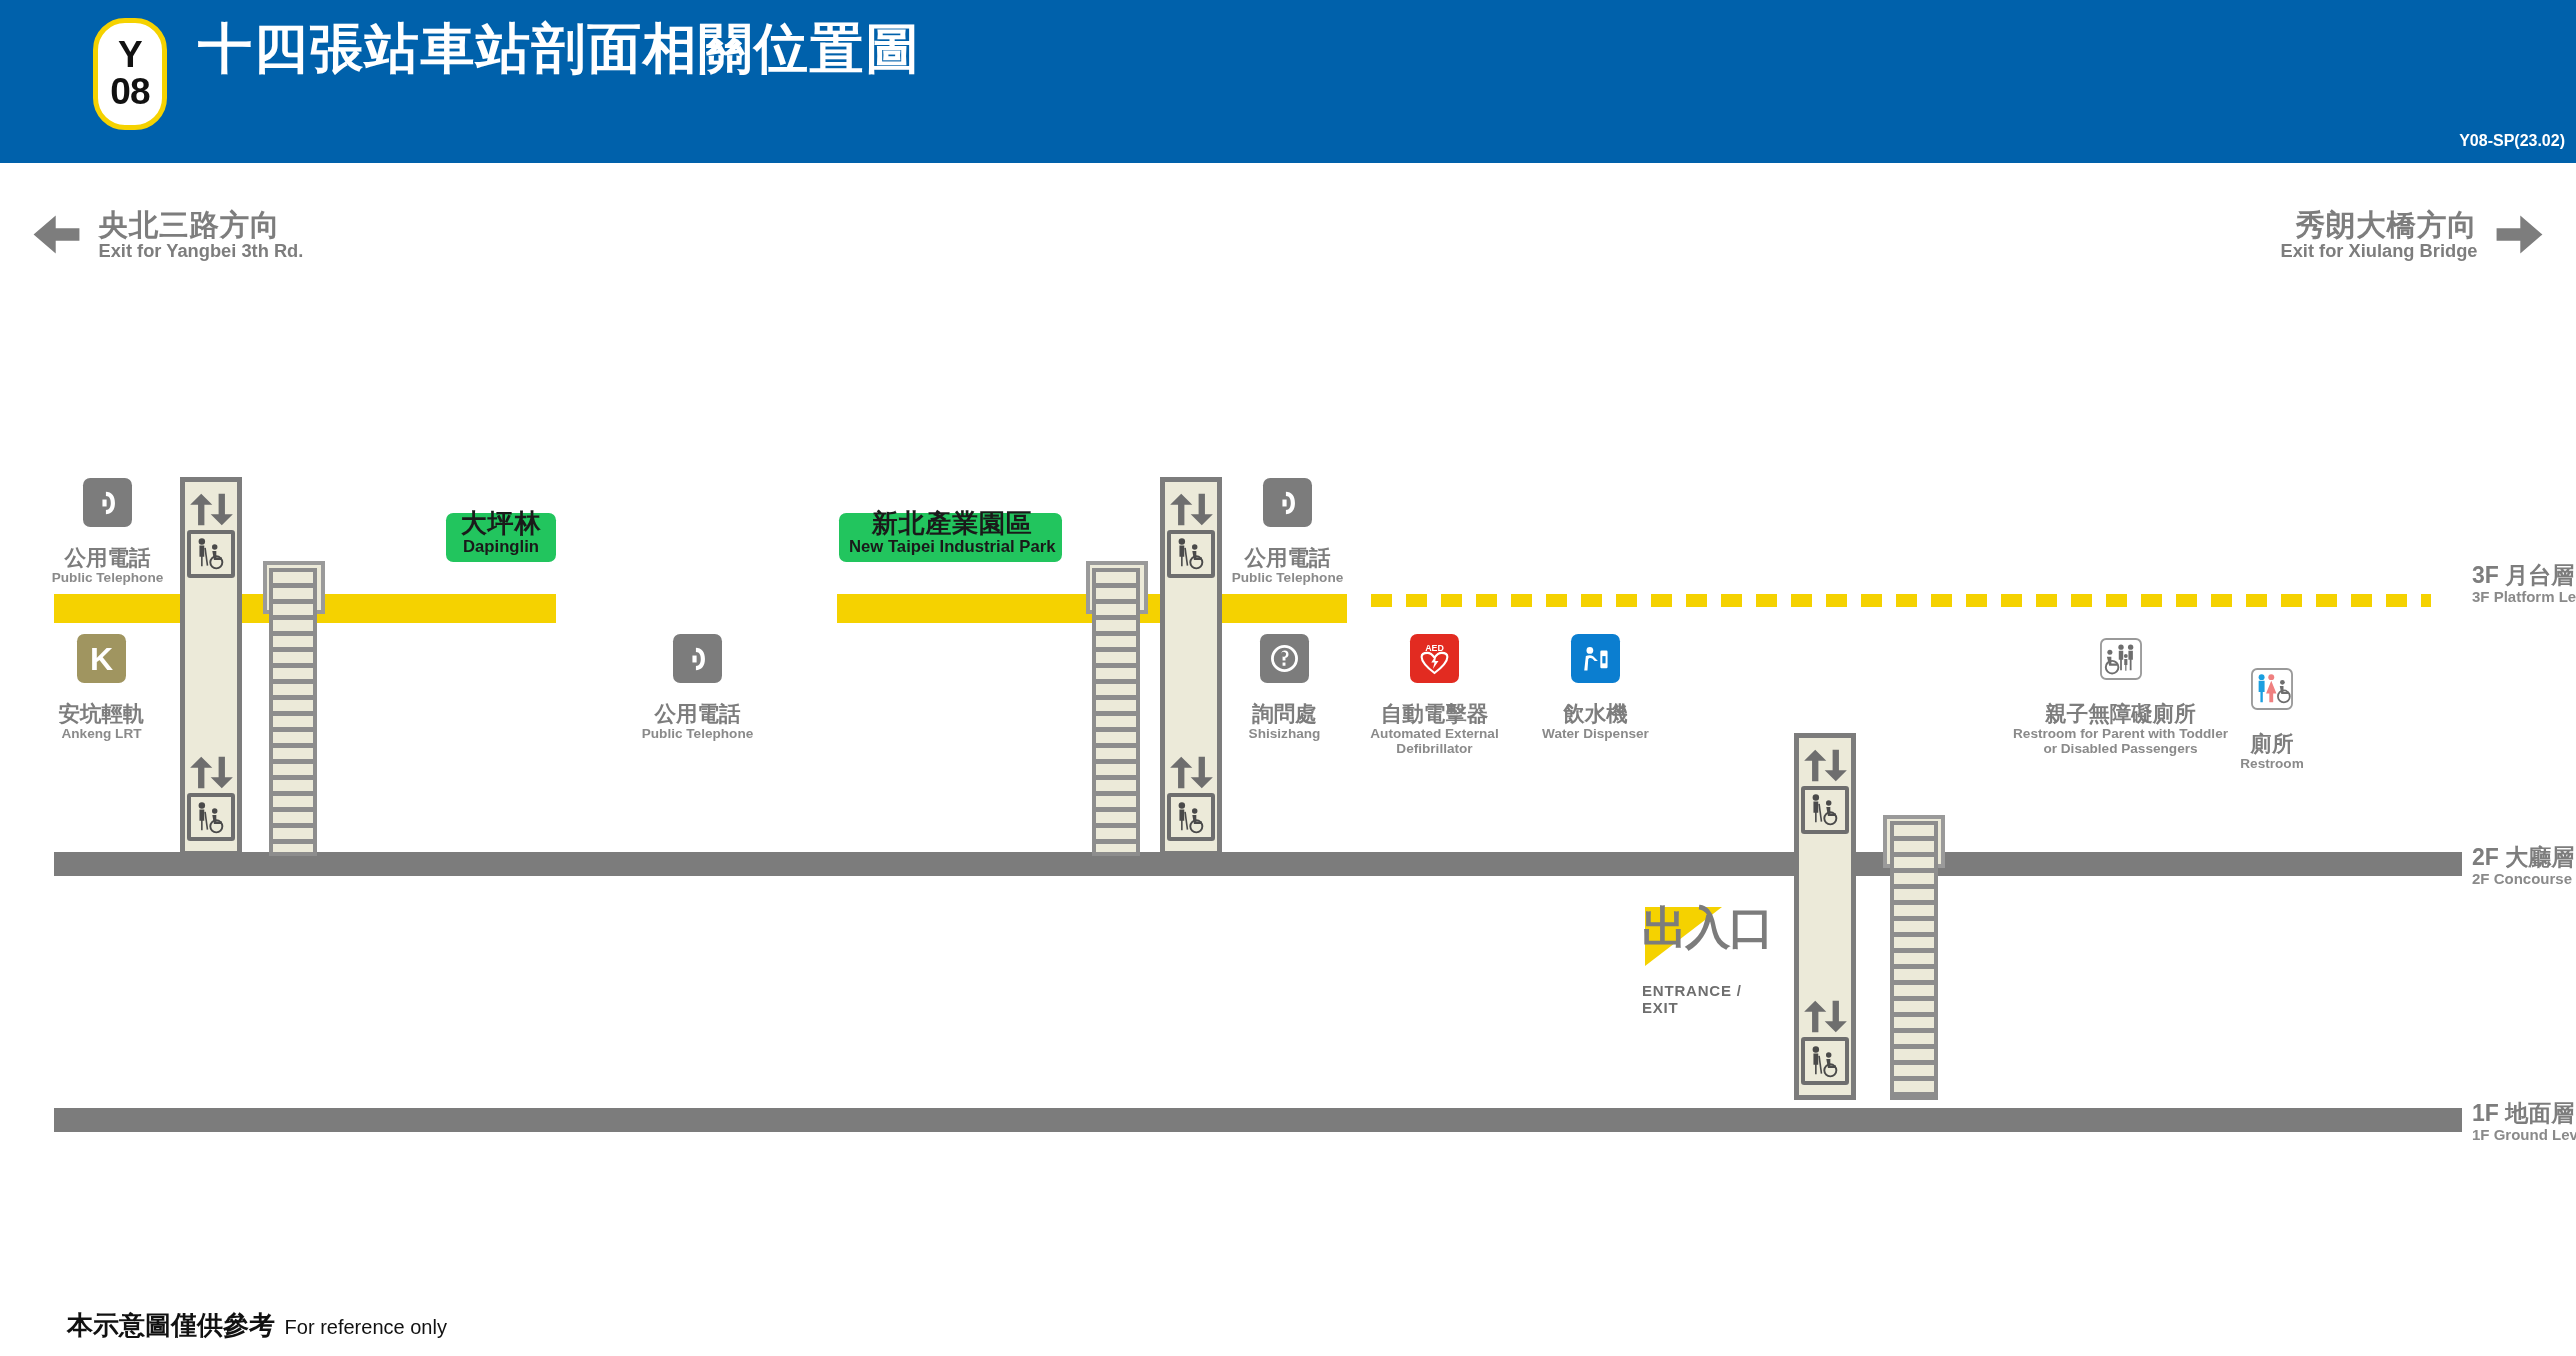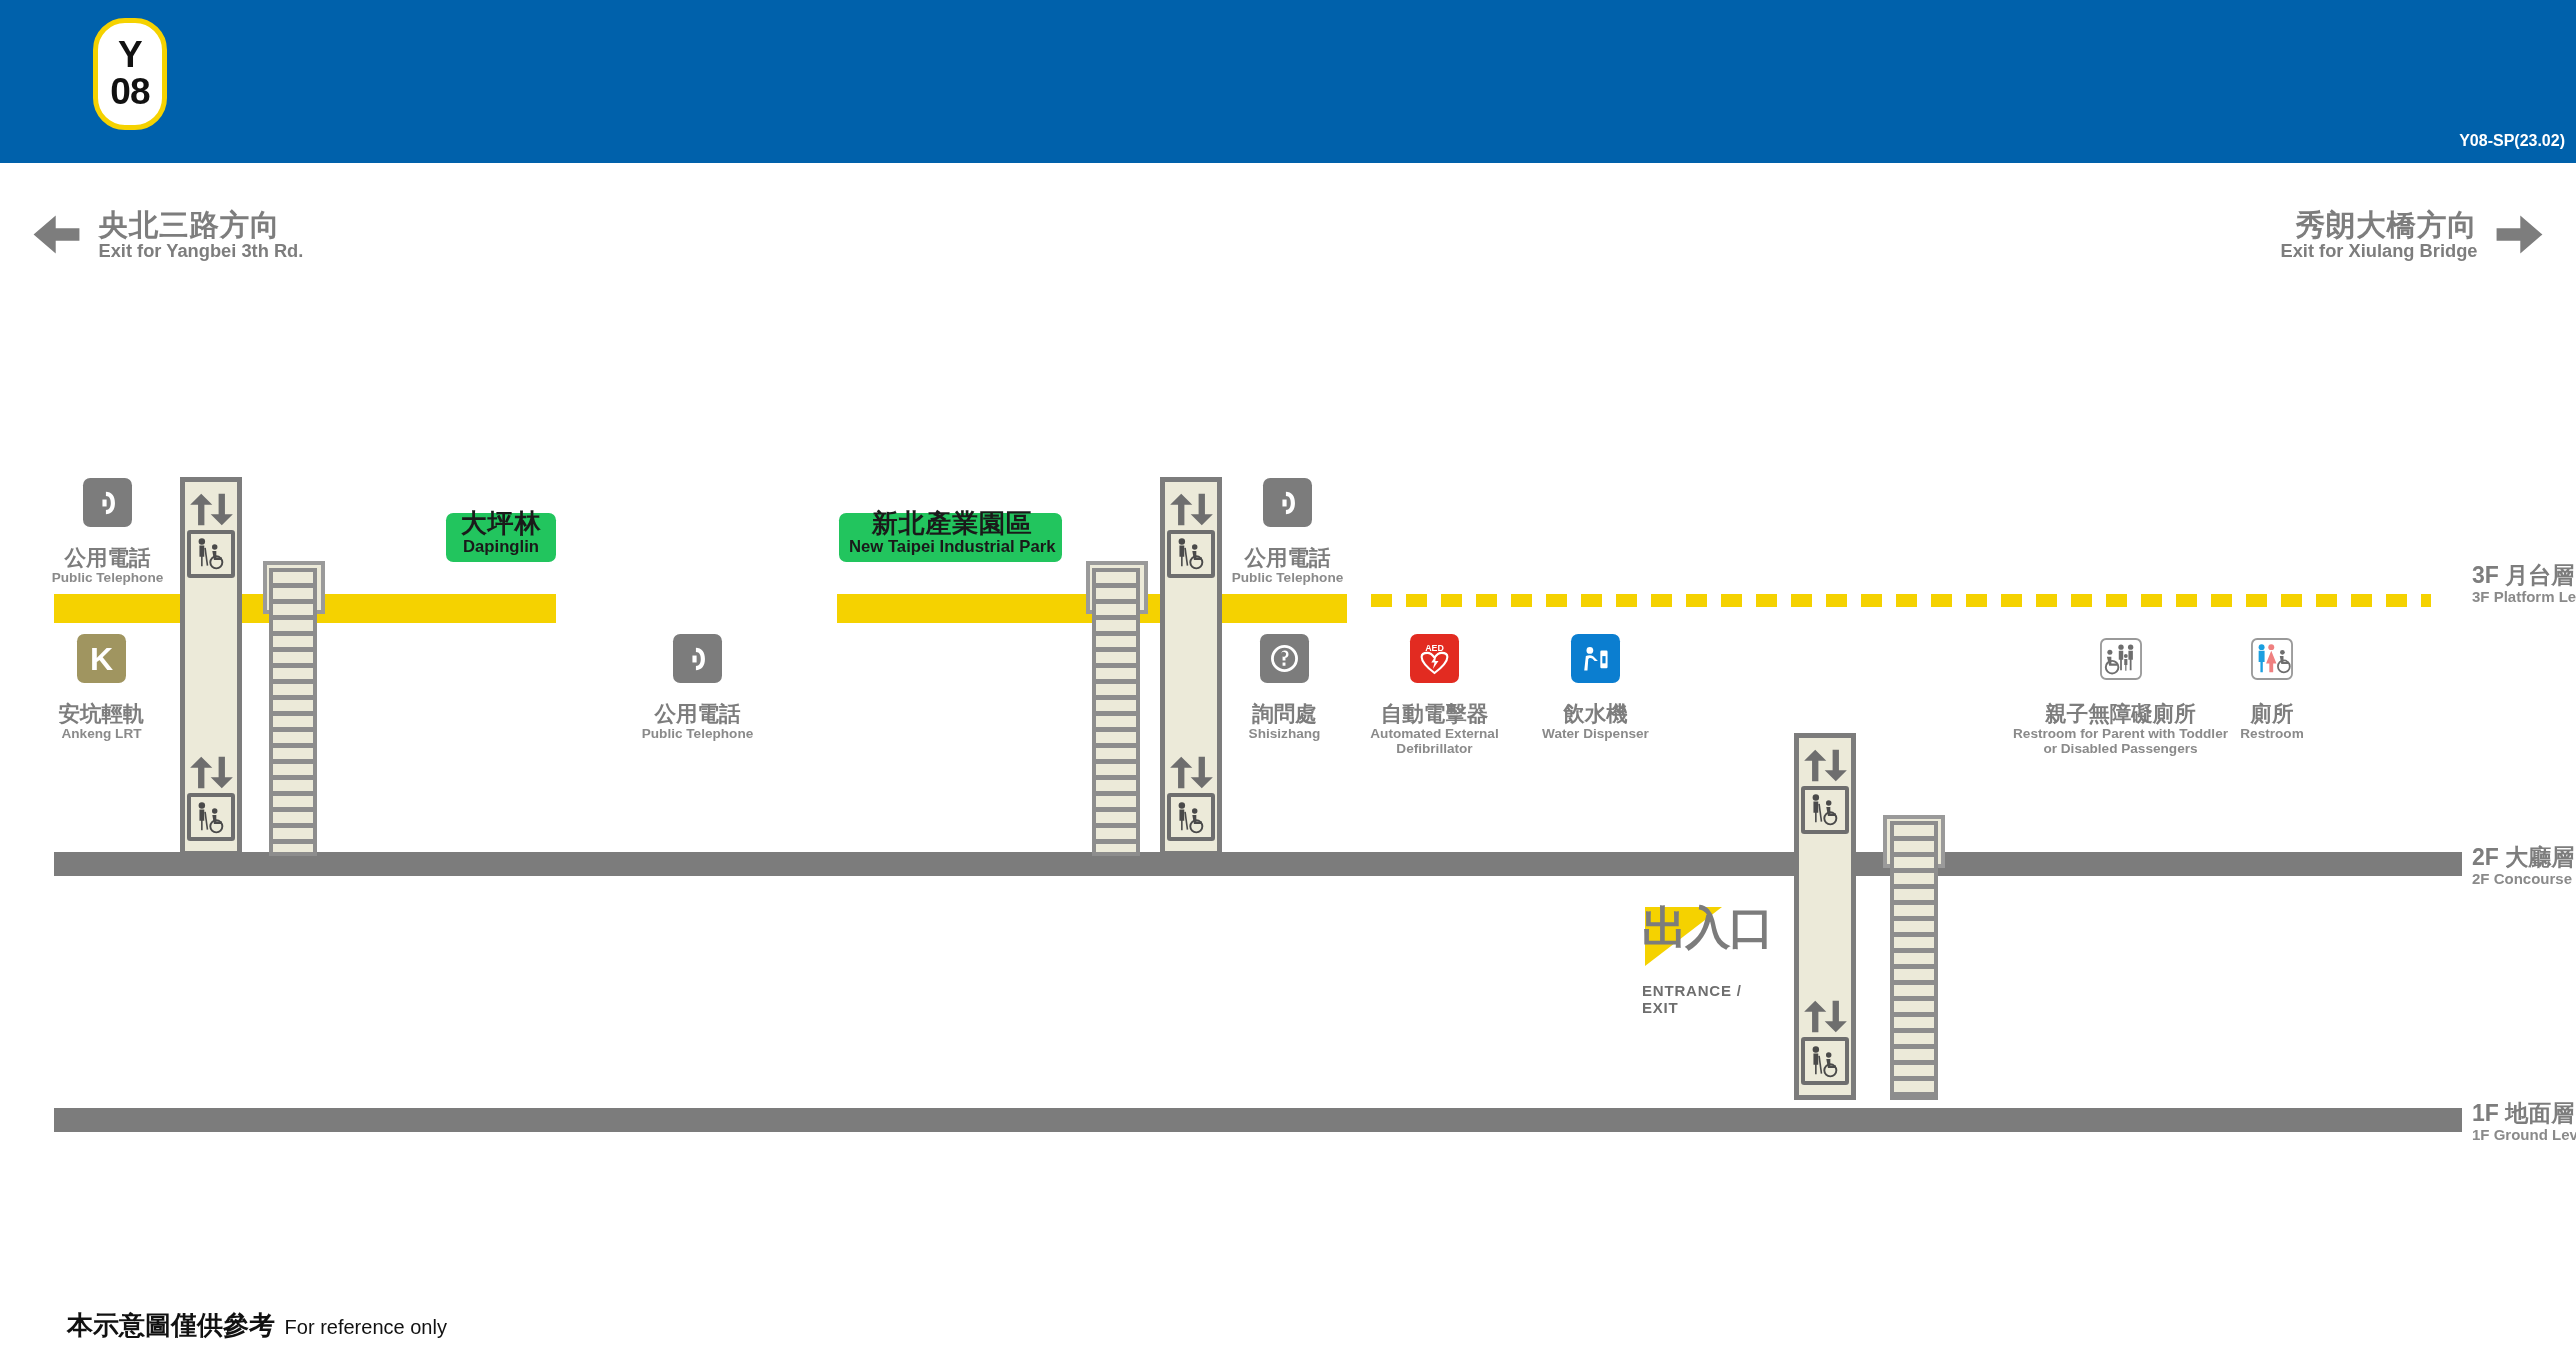--- a/index.html
+++ b/index.html
@@ -91,20 +91,21 @@
   .foot .en{font-size:20px;color:#111;white-space:nowrap;}
 </style>
 </head>
 <body>
 
 <div class="header">
   <div class="badge">
     <span class="bl">Y</span>
     <span class="bn">08</span>
   </div>
+  <div class="h-title">十四張站車站剖面相關位置圖</div>
   <div class="h-code">Y08-SP(23.02)</div>
 </div>
 
 <div class="dir dir-l">
   <svg class="arrow" viewBox="0 0 62 56">
     <path d="M30 4 L30 20 L60 20 L60 36 L30 36 L30 52 L2 28 Z" fill="#7d7d7d"></path>
   </svg>
   <div class="dir-txt">
     <div class="cn">央北三路方向</div>
     <div class="en">Exit for Yangbei 3th Rd.</div>
@@ -356,21 +357,21 @@
       <path d="M35.4 31 h4.2 v8 h-1.3 v8 h-1.6 v-8 h-1.3 z" fill="#6e6e6e"></path>
       <circle cx="16" cy="22" r="3.4" fill="#6e6e6e"></circle>
       <path d="M12 28 h6 v9 h8 v3 h-11 z" fill="#6e6e6e"></path>
       <circle cx="19" cy="42" r="8.5" fill="none" stroke="#6e6e6e" stroke-width="2.6"></circle>
     </svg>
   </div>
   <div class="cn">親子無障礙廁所</div>
   <div class="en">Restroom for Parent with Toddler or Disabled Passengers</div>
 </div>
 
-<div class="fac" style="left:2200px;top:634px;width:144px;">
+<div class="fac" style="left:2200px;top:664px;width:144px;">
   <div class="ic">
     <svg viewBox="0 0 62 62" width="46" height="46">
       <rect x="4" y="4" width="54" height="54" rx="7" fill="none" stroke="#9a9a9a" stroke-width="2.5"></rect>
       <circle cx="17" cy="15" r="4" fill="#1b9fe0"></circle>
       <path d="M13 20 h8 v15 h-2.4 v14 h-3.2 v-14 h-2.4 z" fill="#1b9fe0"></path>
       <circle cx="30" cy="15" r="4" fill="#ef8080"></circle>
       <path d="M30 20 l7 17 h-4.4 v12 h-5.2 v-12 h-4.4 z" fill="#ef8080"></path>
       <circle cx="45" cy="22" r="3.2" fill="#6e6e6e"></circle>
       <path d="M41.5 27 h5 v8 h7 v2.8 h-10 z" fill="#6e6e6e"></path>
       <circle cx="47" cy="41" r="8" fill="none" stroke="#6e6e6e" stroke-width="2.4"></circle>

